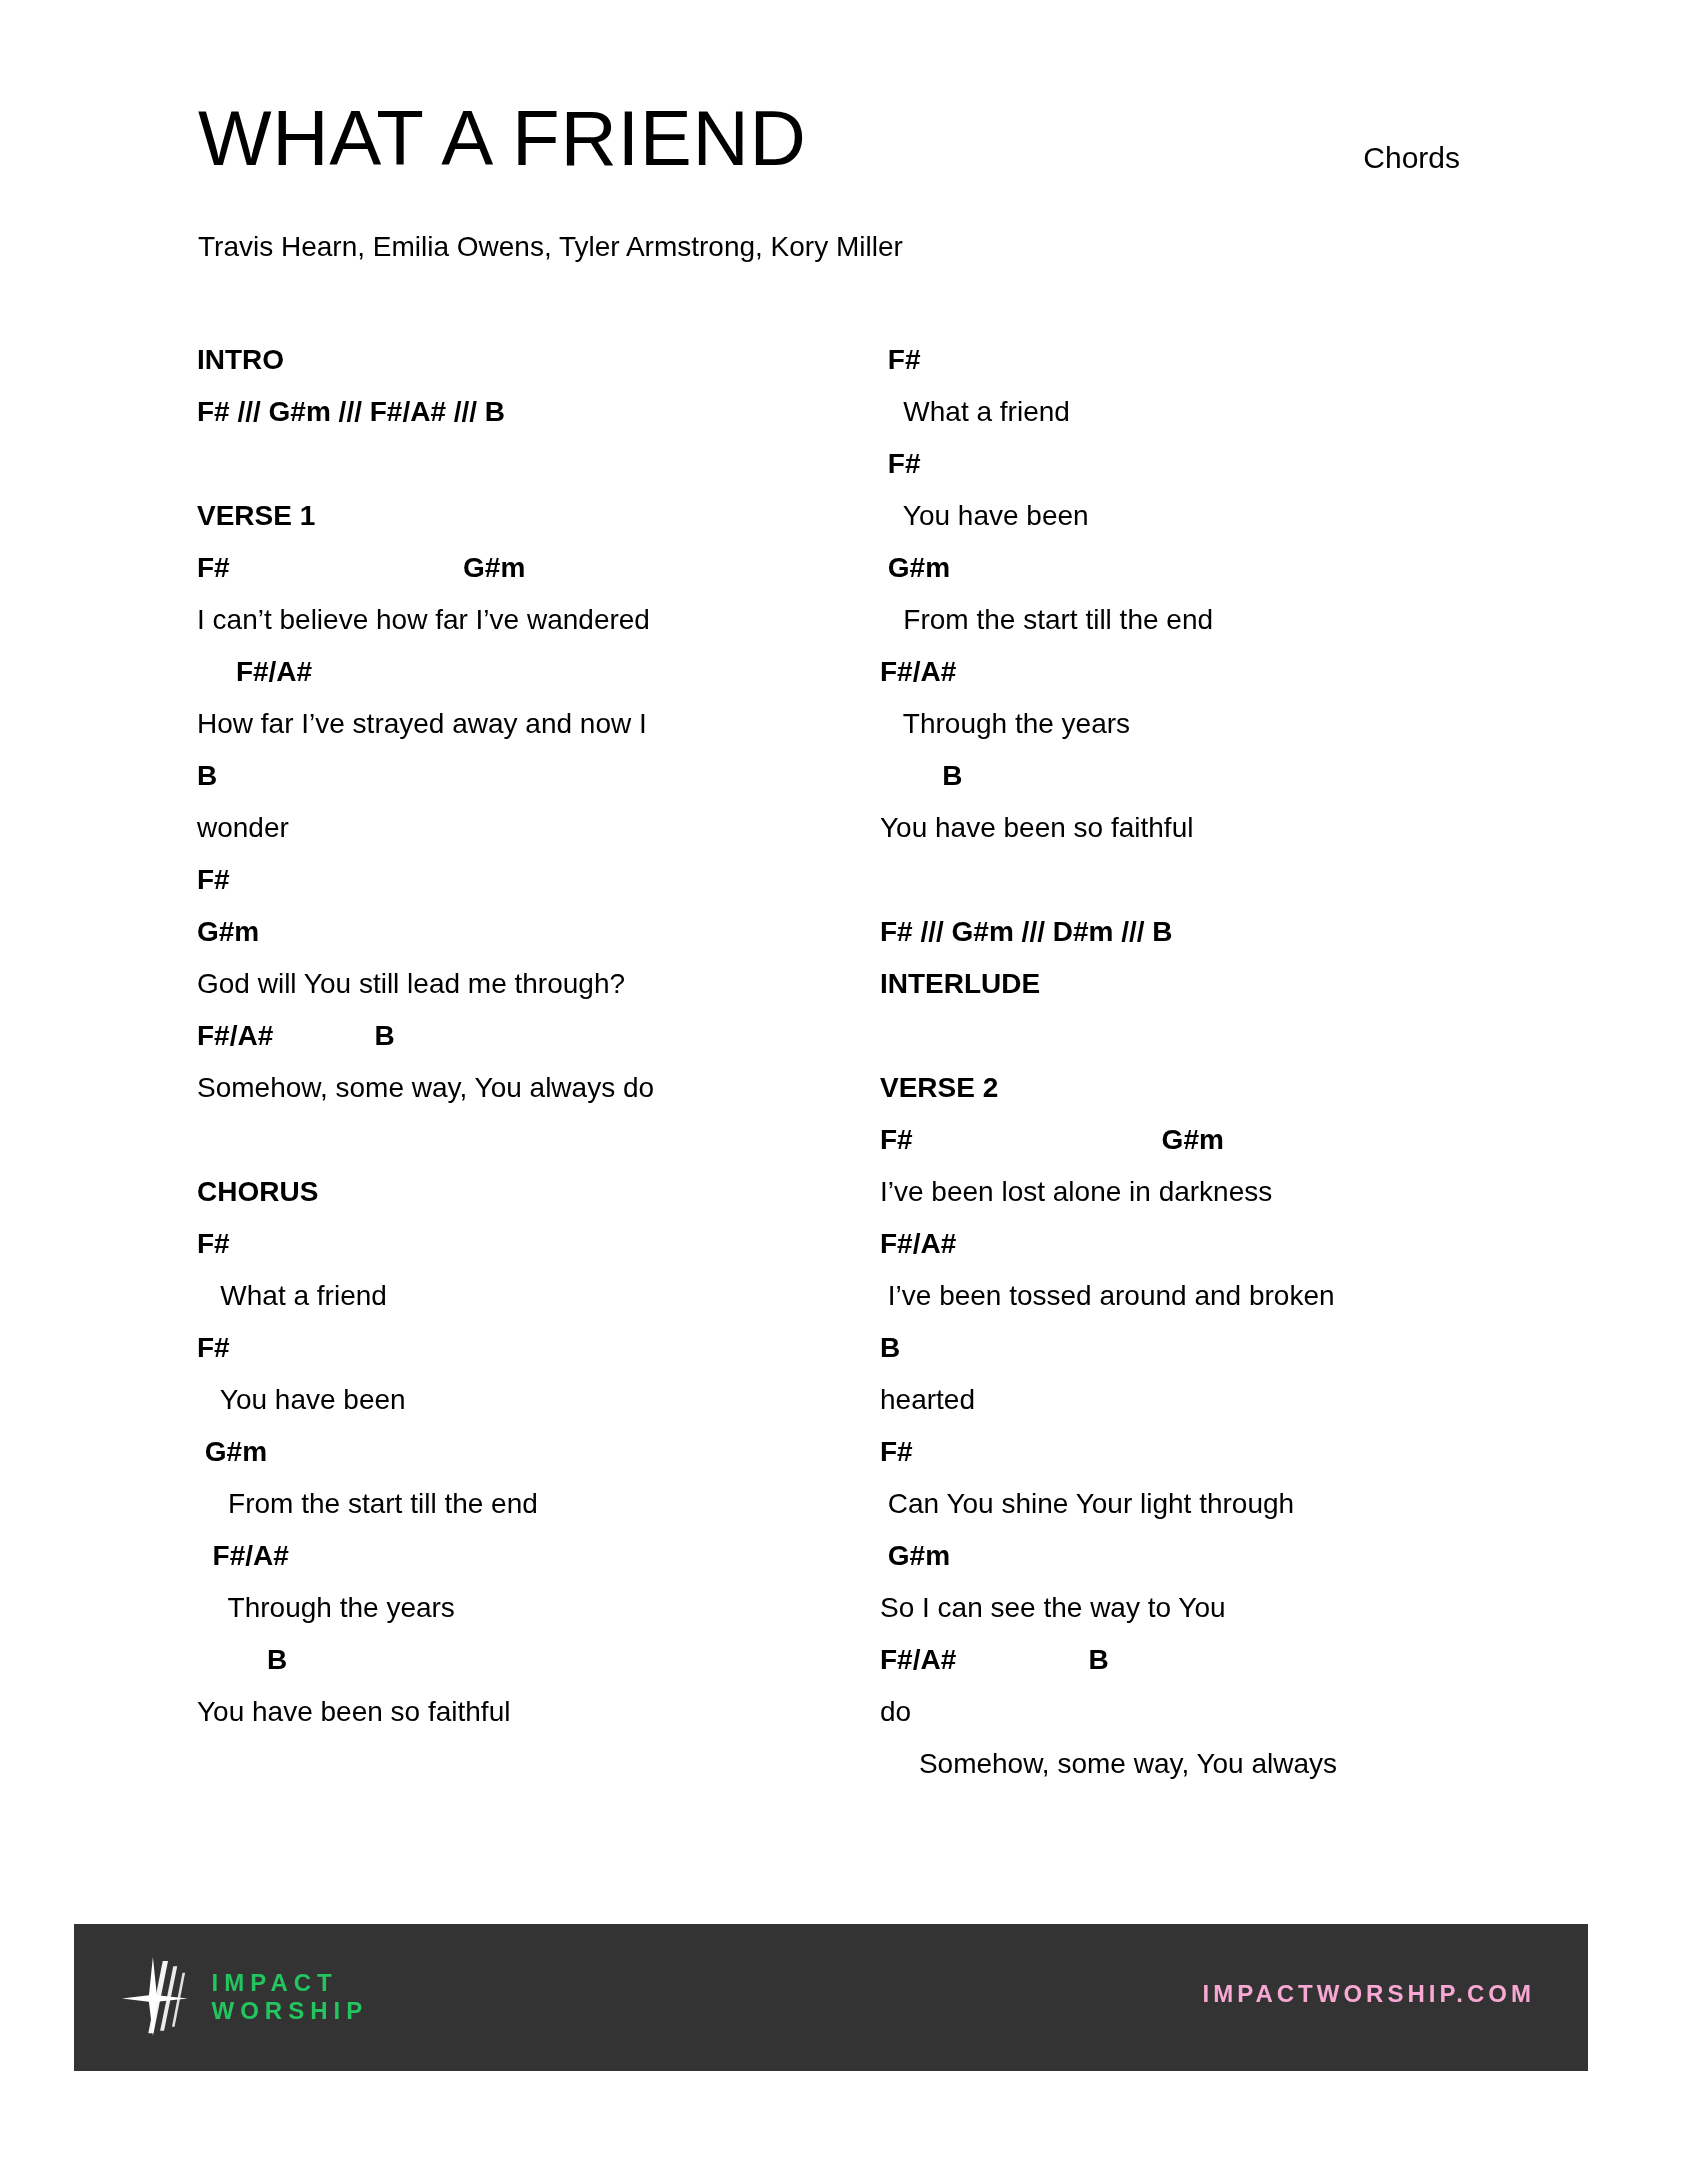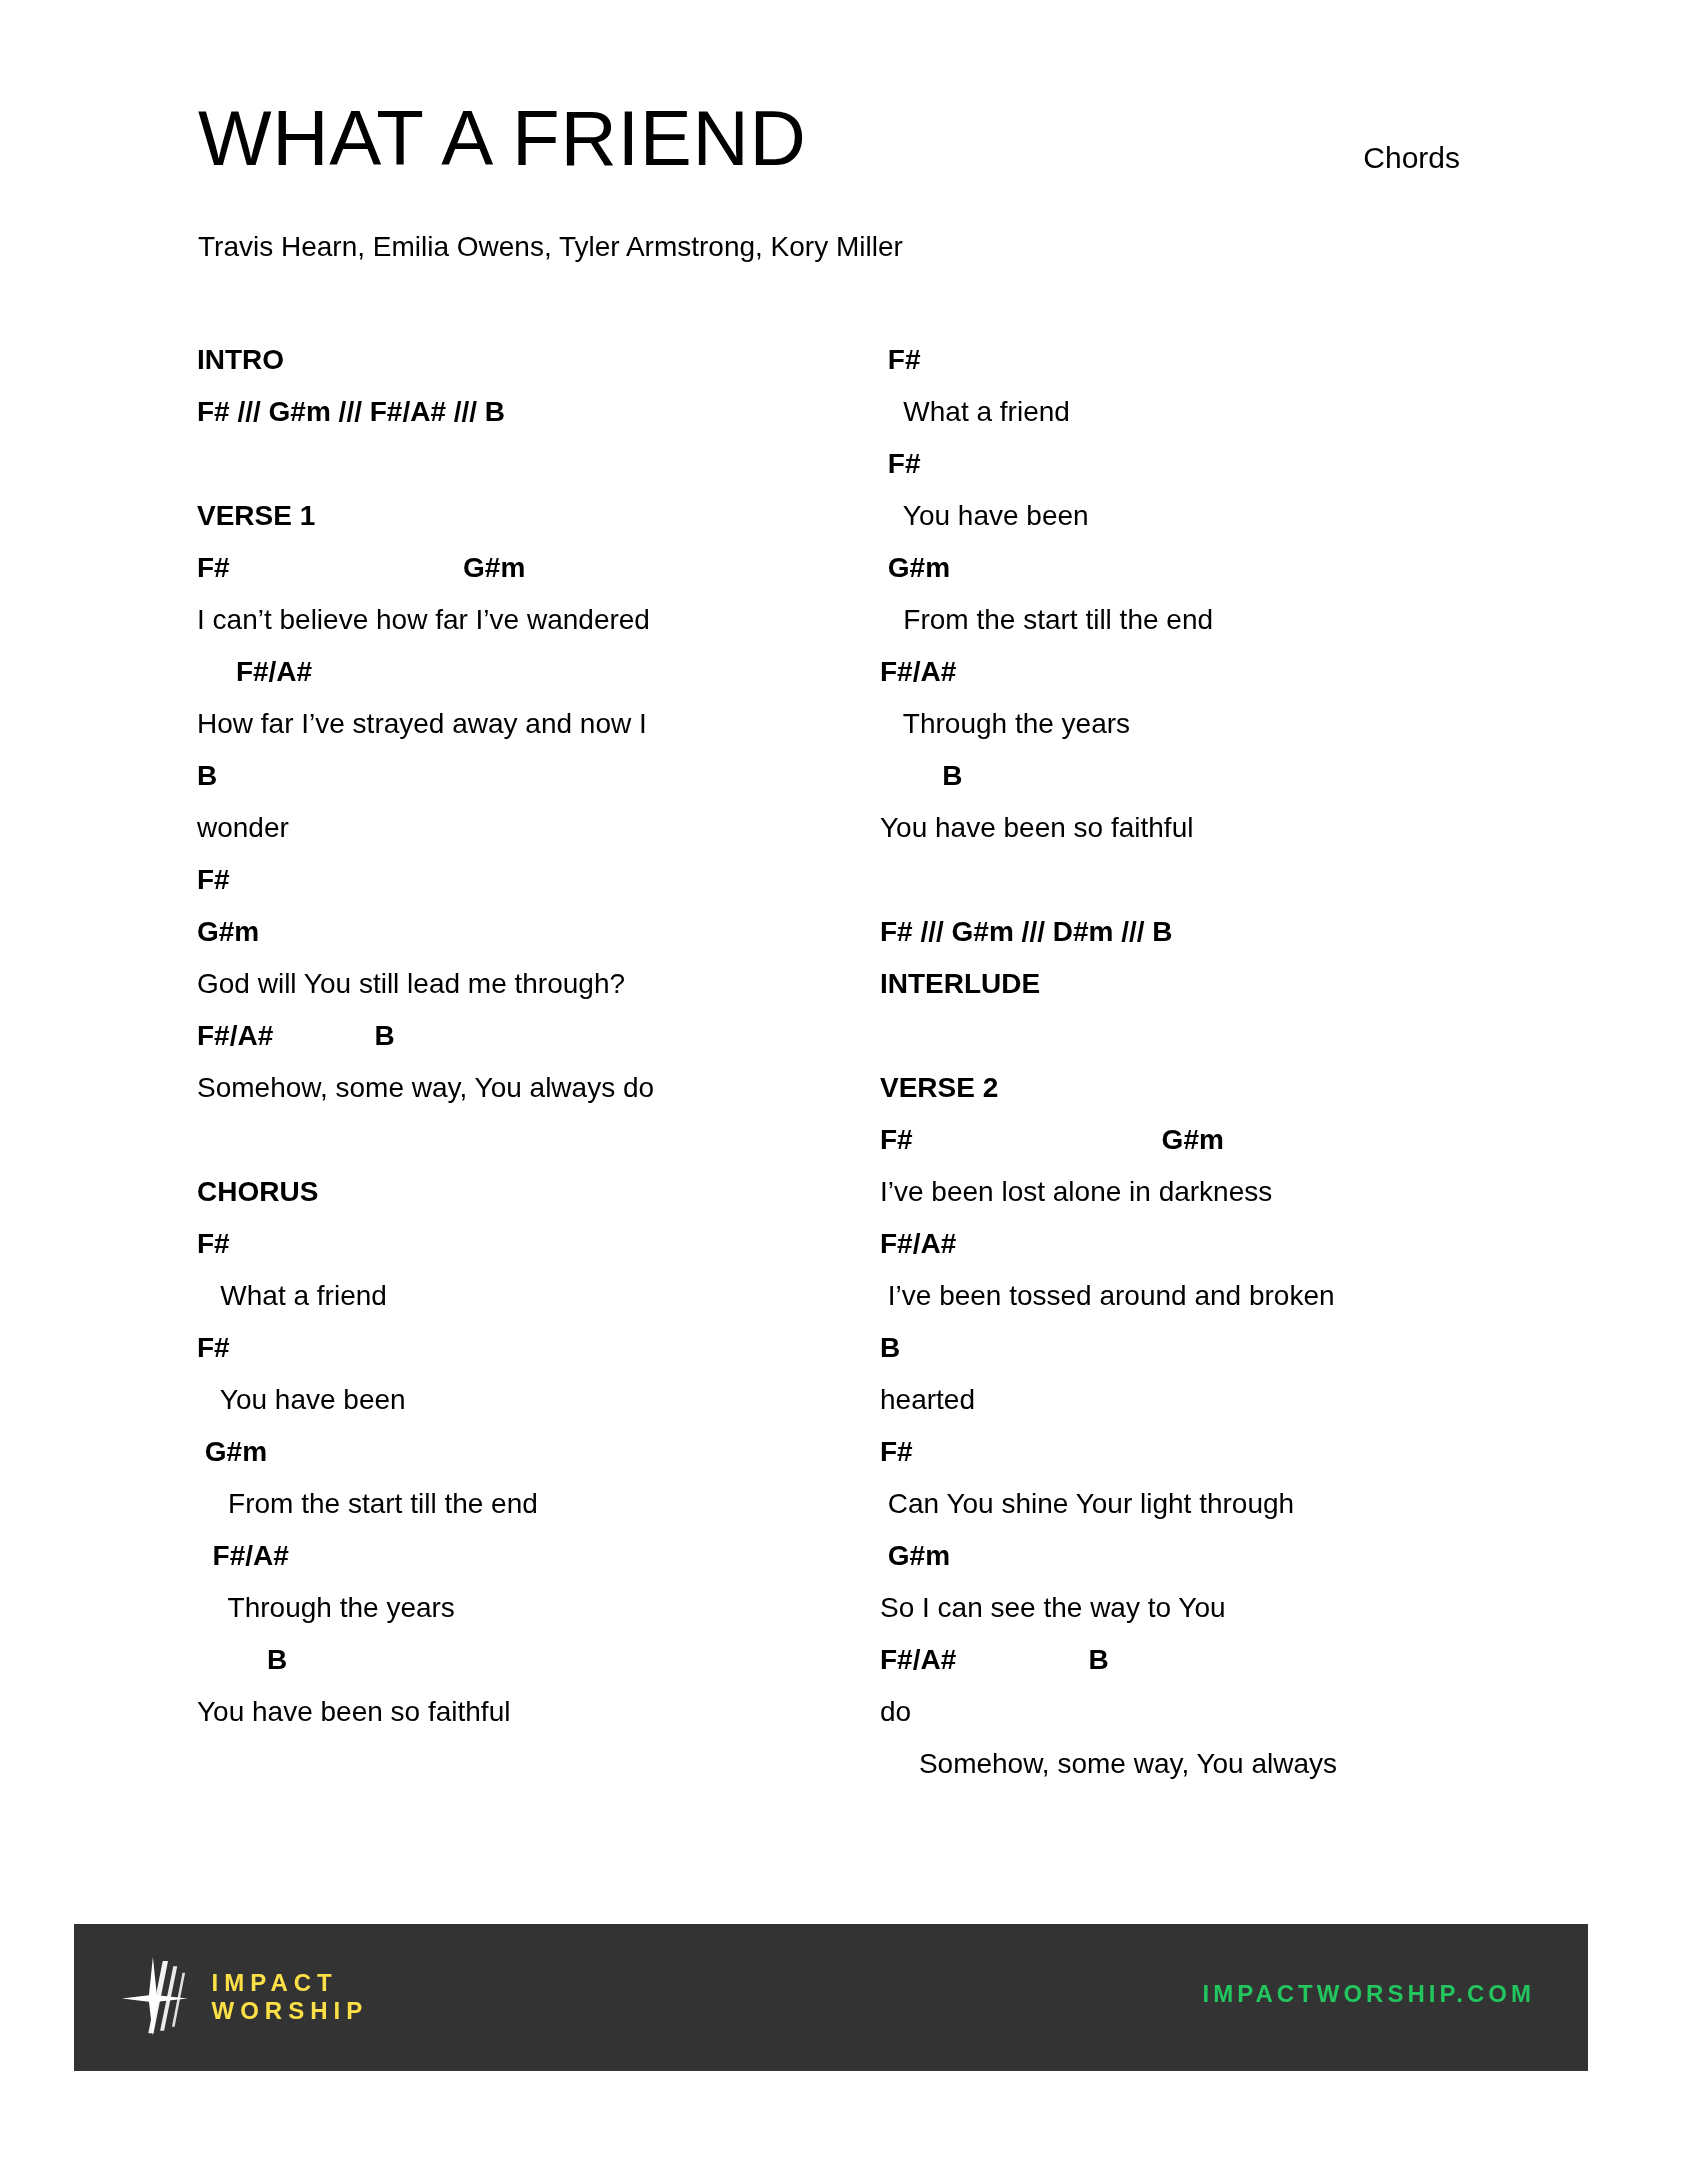--- a/index.html
+++ b/index.html
@@ -200,20 +200,20 @@
     <svg id="logo-mark" viewBox="0 0 108 120" xmlns="http://www.w3.org/2000/svg">
       <g fill="#ffffff">
 
         <path d="M47 0 L53 58 L100 63 L53 68 L47 120 L41 68 L0 63 L41 58 Z"></path>
 
         <path d="M62 6 L70 6 L48 116 L40 116 Z" opacity="0.95"></path>
         <path d="M78 14 L84 14 L64 112 L58 112 Z" opacity="0.9"></path>
         <path d="M92 24 L96 24 L80 106 L76 106 Z" opacity="0.85"></path>
       </g>
     </svg>
-    <div id="logo-wordmark" style="color: #fde047;">
+    <div id="logo-wordmark" style="color: #22c55e;">
       <div>IMPACT</div>
       <div>WORSHIP</div>
     </div>
   </div>
-  <div id="footer-url" style="color: #22c55e;">IMPACTWORSHIP.COM</div>
+  <div id="footer-url" style="color: #f9a8d4;">IMPACTWORSHIP.COM</div>
 </div>
 
 
 </body></html>

